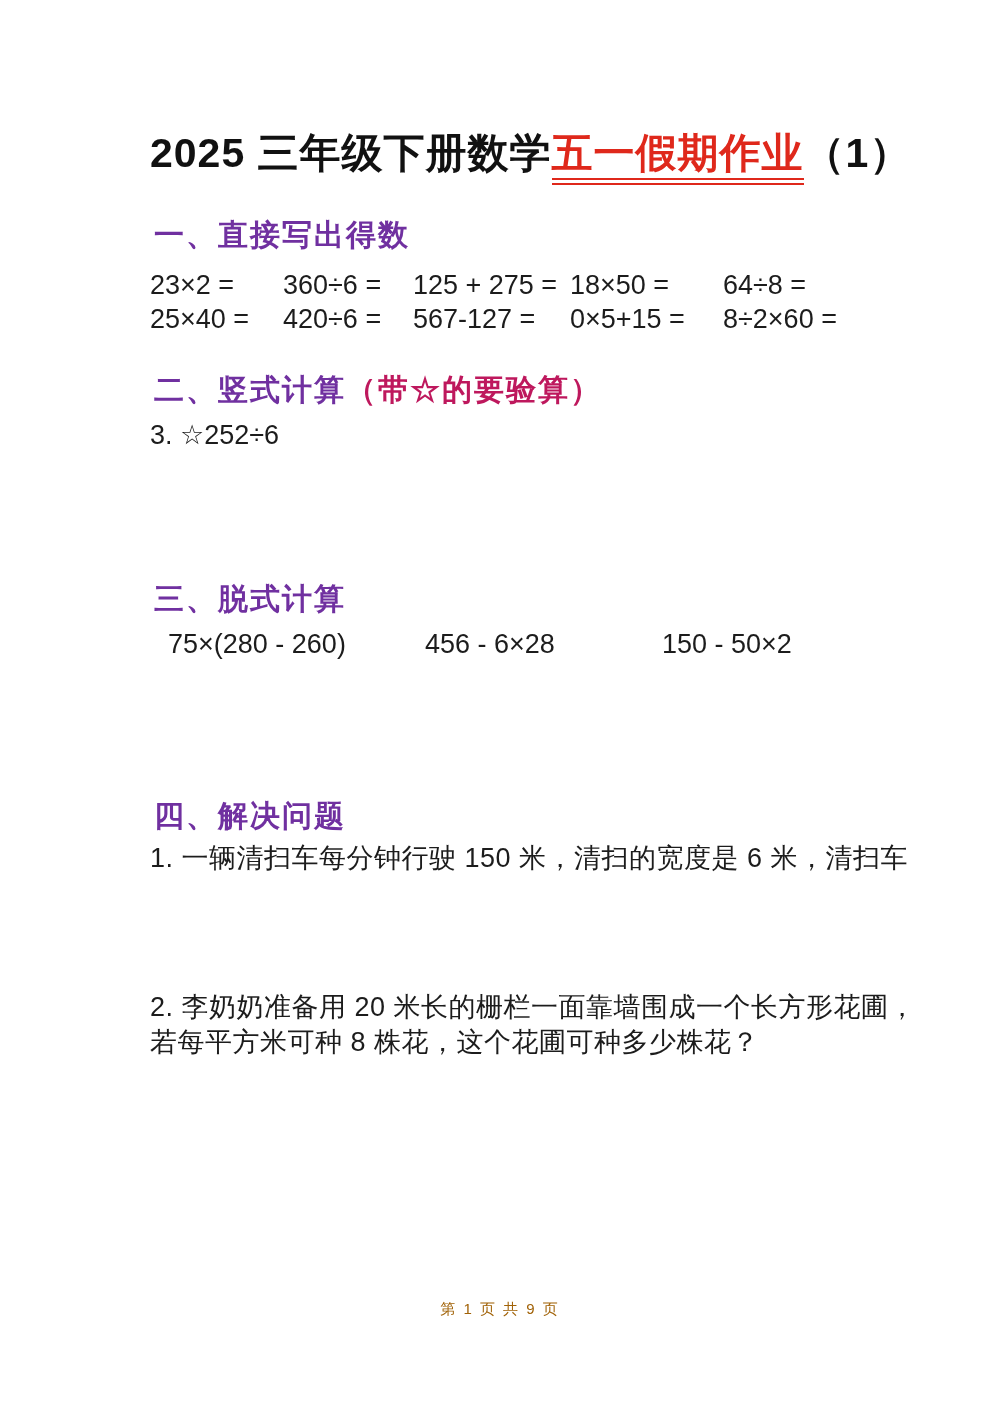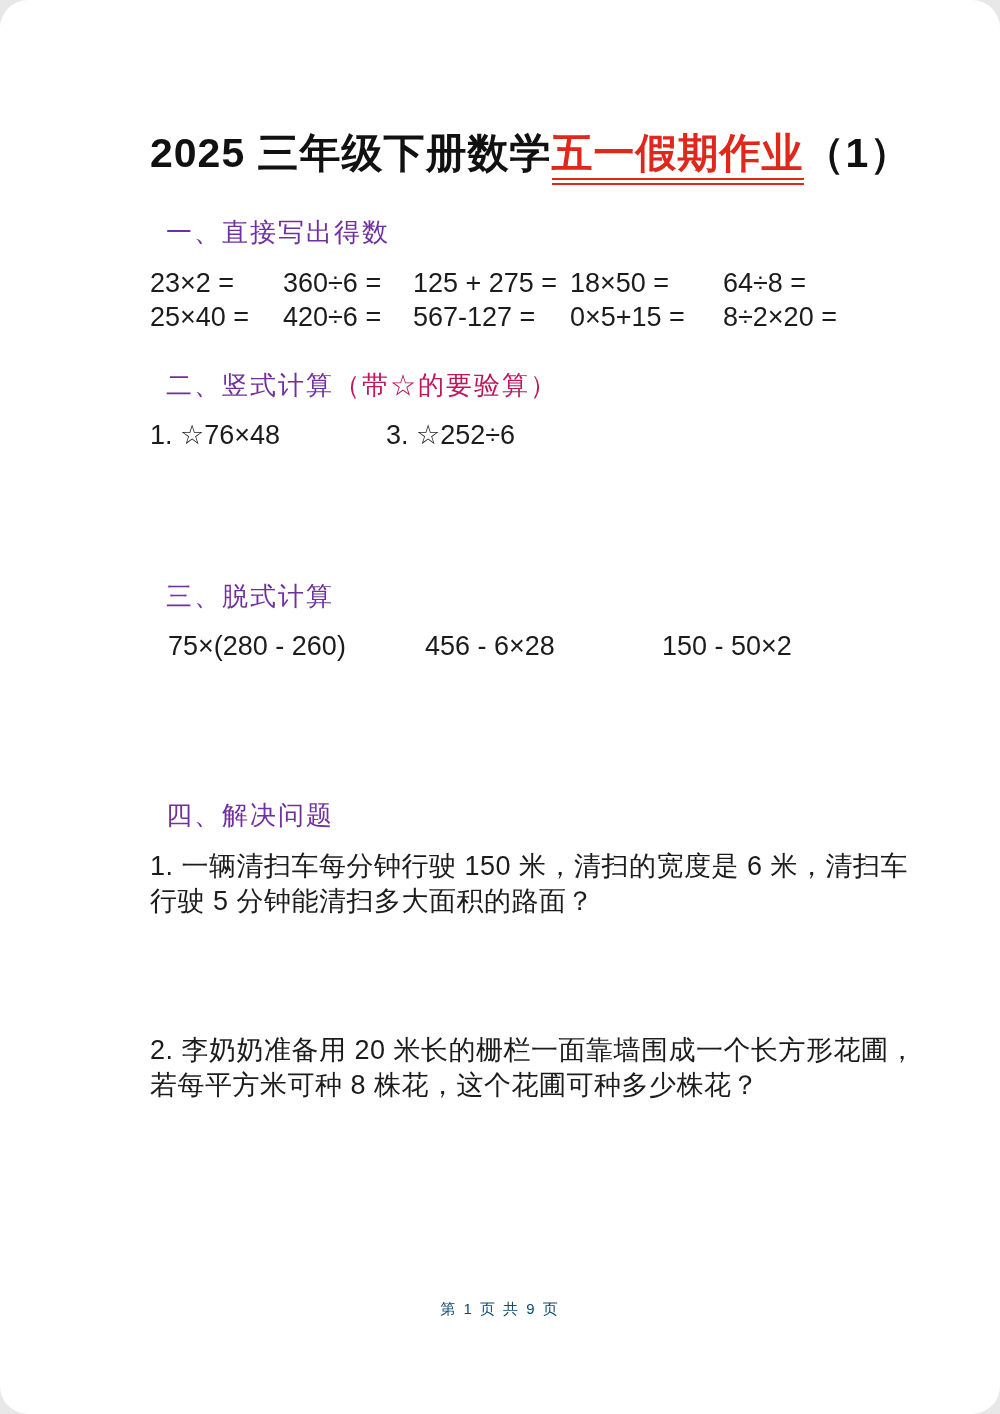--- a/index.html
+++ b/index.html
@@ -9,21 +9,20 @@
   }
   .page {
     position: relative;
     width: 1000px;
     height: 1414px;
     margin: 0 auto;
     background: #ffffff;
     font-family: "Liberation Sans", sans-serif;
     color: #1c1c1c;
     overflow: hidden;
-    border-radius: 28px;
   }
   .content {
     padding: 0 145px 0 150px;
   }
   
   .title {
     margin: 0;
     padding-top: 126px;
     text-align: center;
     font-size: 41px;
@@ -32,23 +31,23 @@
     letter-spacing: 1px;
     white-space: nowrap;
   }
   .title-red {
     color: #df281b;
     border-bottom: 7px double #df281b;
     padding-bottom: 2px;
   }
   
   .heading {
-    margin: 16px;
-    font-size: 26px;
-    font-weight: normal;
+    margin: 4px;
+    font-size: 30px;
+    font-weight: bold;
     color: #7030a0;
     letter-spacing: 2px;
   }
   .heading .note-red {
     color: #be185d;
   }
   .h1-s1 { margin-top: 34px; }
   .h1-s2 { margin-top: 34px; }
   .h1-s3 { margin-top: 128px; }
   .h1-s4 { margin-top: 136px; }
@@ -82,21 +81,21 @@
   .problem-2 { margin-top: 114px; }
   .problem .line { white-space: nowrap; }
   
   .footer {
     position: absolute;
     left: 0;
     right: 0;
     top: 1300px;
     text-align: center;
     font-size: 15px;
-    color: #0c4a6e;
+    color: #a16207;
     letter-spacing: 2px;
   }
 </style>
 </head>
 <body>
 
 <div class="page">
   <div class="content">
 
     <h1 class="title"><span>2025 三年级下册数学</span><span class="title-red">五一假期作业</span><span>（1）</span></h1>
@@ -107,40 +106,38 @@
       <span class="cell">360÷6 =</span>
       <span class="cell">125 + 275 =</span>
       <span class="cell">18×50 =</span>
       <span class="cell">64÷8 =</span>
     </div>
     <div class="eq-grid">
       <span class="cell">25×40 =</span>
       <span class="cell">420÷6 =</span>
       <span class="cell">567-127 =</span>
       <span class="cell">0×5+15 =</span>
-      <span class="cell">8÷2×20 =</span>
+      <span class="cell">8÷2×60 =</span>
     </div>
 
     <h2 class="heading h1-s2"><span>二、竖式计算</span><span class="note-red">（带☆的要验算）</span></h2>
     <div class="items-grid items-s2">
-      <span class="cell">1. ☆76×48</span>
       <span class="cell">3. ☆252÷6</span>
     </div>
 
     <h2 class="heading h1-s3">三、脱式计算</h2>
     <div class="items-grid items-s3">
       <span class="cell">75×(280 - 260)</span>
       <span class="cell">456 - 6×28</span>
       <span class="cell">150 - 50×2</span>
     </div>
 
     <h2 class="heading h1-s4">四、解决问题</h2>
     <div class="problem problem-1">
       <div class="line">1. 一辆清扫车每分钟行驶 150 米，清扫的宽度是 6 米，清扫车</div>
-      <div class="line">行驶 5 分钟能清扫多大面积的路面？</div>
     </div>
     <div class="problem problem-2">
       <div class="line">2. 李奶奶准备用 20 米长的栅栏一面靠墙围成一个长方形花圃，</div>
       <div class="line">若每平方米可种 8 株花，这个花圃可种多少株花？</div>
     </div>
 
   </div>
 
   <div class="footer">第 1 页 共 9 页</div>
 </div>

